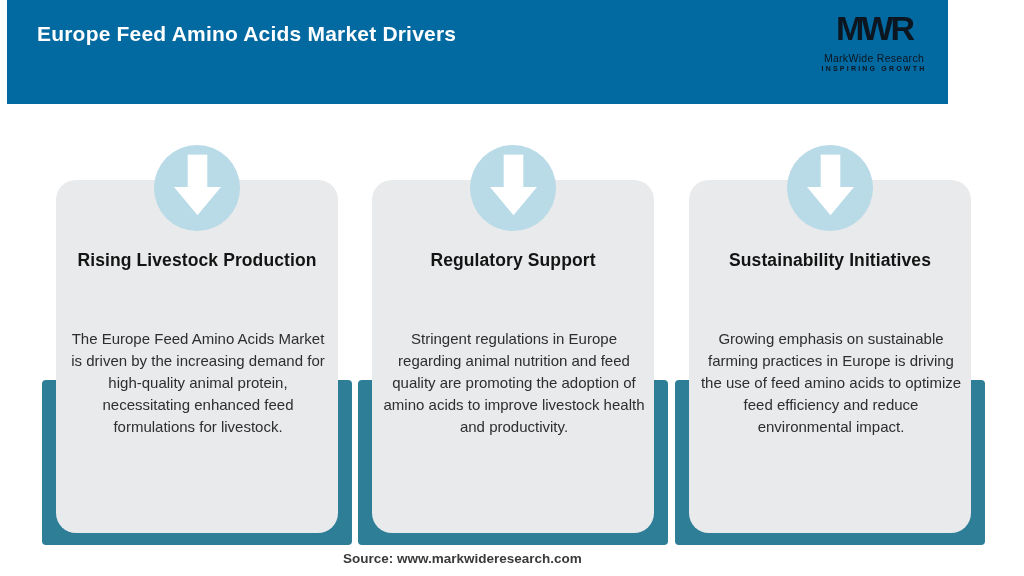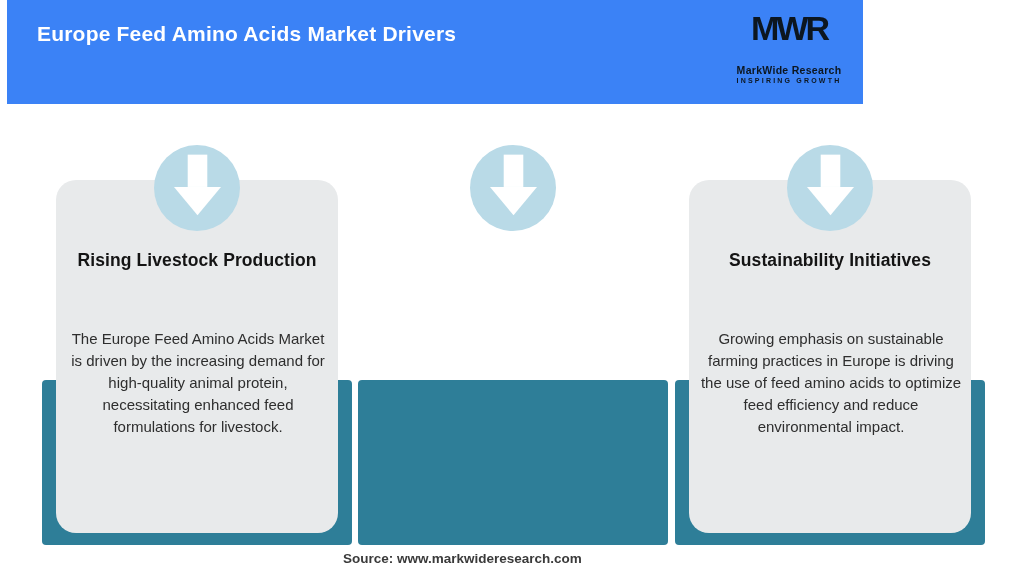--- a/index.html
+++ b/index.html
@@ -2,33 +2,33 @@
 <html><head>
 <meta charset="utf-8">
 <style>
   html,body{margin:0;padding:0;background:#ffffff;}
   .stage{
     position:relative;width:1024px;height:576px;background:#ffffff;
     font-family:"Liberation Sans", sans-serif;overflow:hidden;
   }
   
   .header{
-    position:absolute;left:7px;top:0;width:856px;height:104px;
-    background:#3b82f6;
+    position:absolute;left:7px;top:0;width:941px;height:104px;
+    background:#0369a1;
   }
   .header h1{
     position:absolute;left:30px;top:22px;margin:0;
     color:#ffffff;font-size:21px;font-weight:bold;letter-spacing:0.2px;
   }
   .logo{position:absolute;right:14px;top:10px;width:120px;text-align:center;color:#0c1620;}
   .logo-mark{
     font-size:34px;font-weight:800;letter-spacing:-3px;
     line-height:36px;color:#0c1620;
   }
-  .logo-name{font-size:10.5px;font-weight:bold;letter-spacing:0.3px;margin-top:18px;}
+  .logo-name{font-size:10.5px;font-weight:normal;letter-spacing:0.3px;margin-top:6px;}
   .logo-tagline{font-size:7px;font-weight:bold;letter-spacing:2.2px;margin-top:1px;}
   
   .group{position:absolute;top:0;width:310px;height:576px;}
   .group.g1{left:42px;} .group.g2{left:358px;} .group.g3{left:675px;}
   .shadow{
     position:absolute;left:0;top:380px;width:310px;height:165px;
     background:#2e7e98;border-radius:4px;
   }
   .card{
     position:absolute;left:14px;top:180px;width:282px;height:353px;
@@ -83,20 +83,24 @@
     <div class="circle">
       <svg width="47" height="62" viewBox="0 0 48 62" aria-hidden="true">
         <rect x="14" y="0" width="20" height="33" fill="#ffffff"></rect>
         <polygon points="0,33 48,33 24,62" fill="#ffffff"></polygon>
       </svg>
     </div>
   </div>
 
   <div class="group g2">
     <div class="shadow"></div>
+    <div class="card">
+      <h2>Regulatory Support</h2>
+      <p>Stringent regulations in Europe regarding animal nutrition and feed quality are promoting the adoption of amino acids to improve livestock health and productivity.</p>
+    </div>
     <div class="circle">
       <svg width="47" height="62" viewBox="0 0 48 62" aria-hidden="true">
         <rect x="14" y="0" width="20" height="33" fill="#ffffff"></rect>
         <polygon points="0,33 48,33 24,62" fill="#ffffff"></polygon>
       </svg>
     </div>
   </div>
 
   <div class="group g3">
     <div class="shadow"></div>

